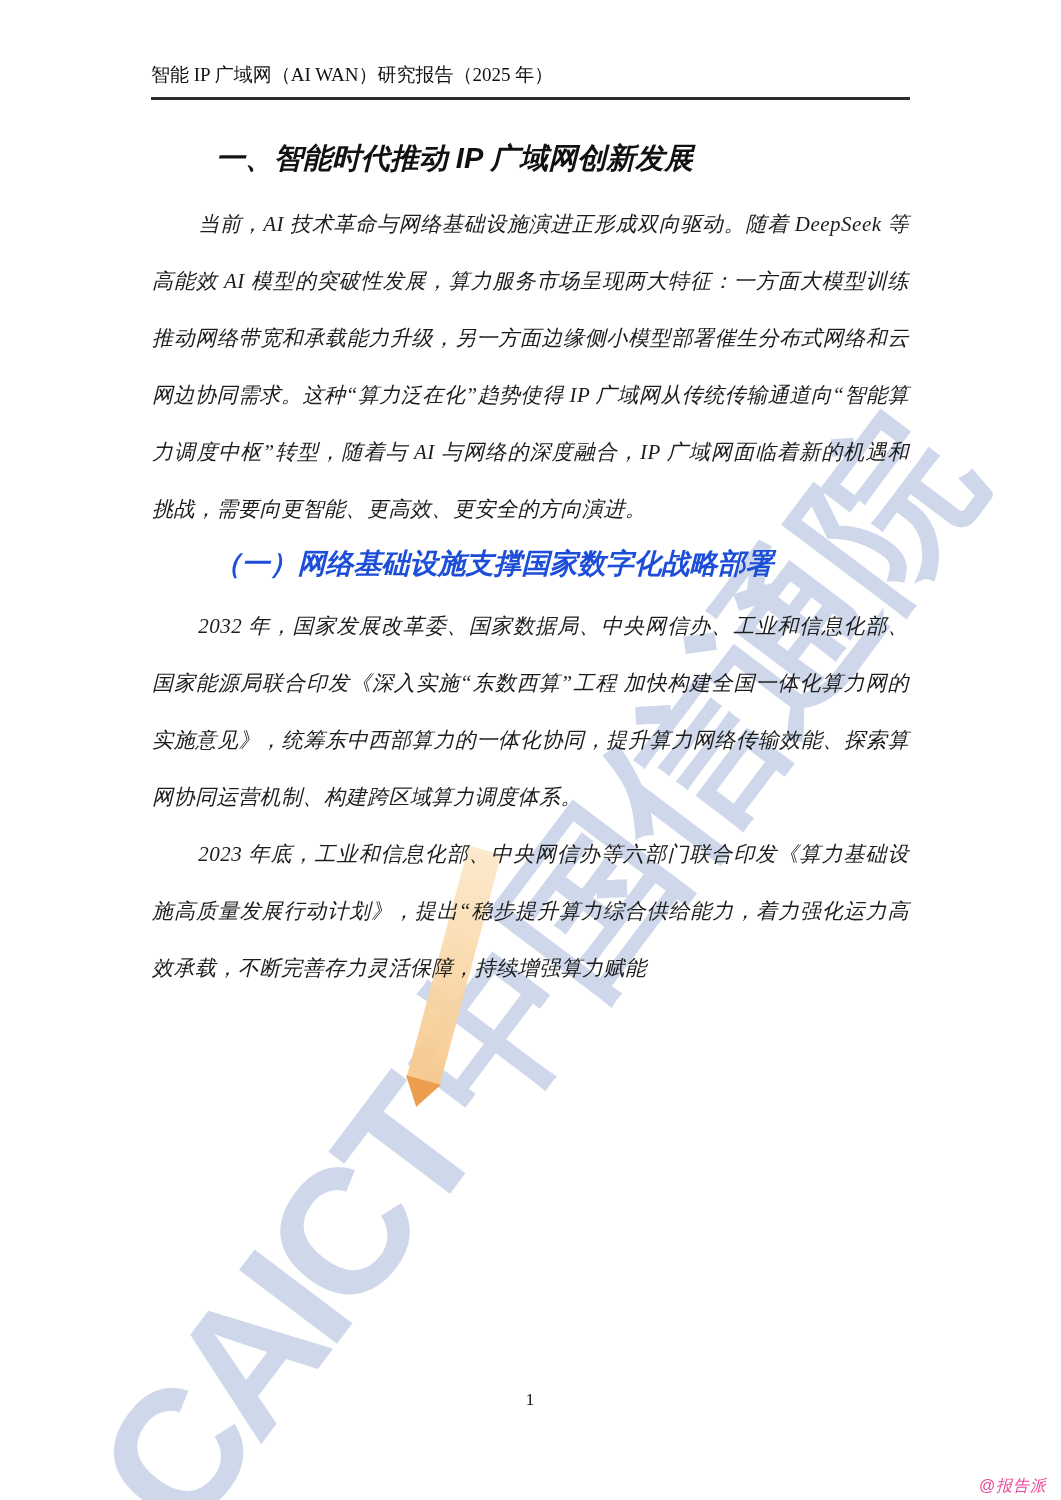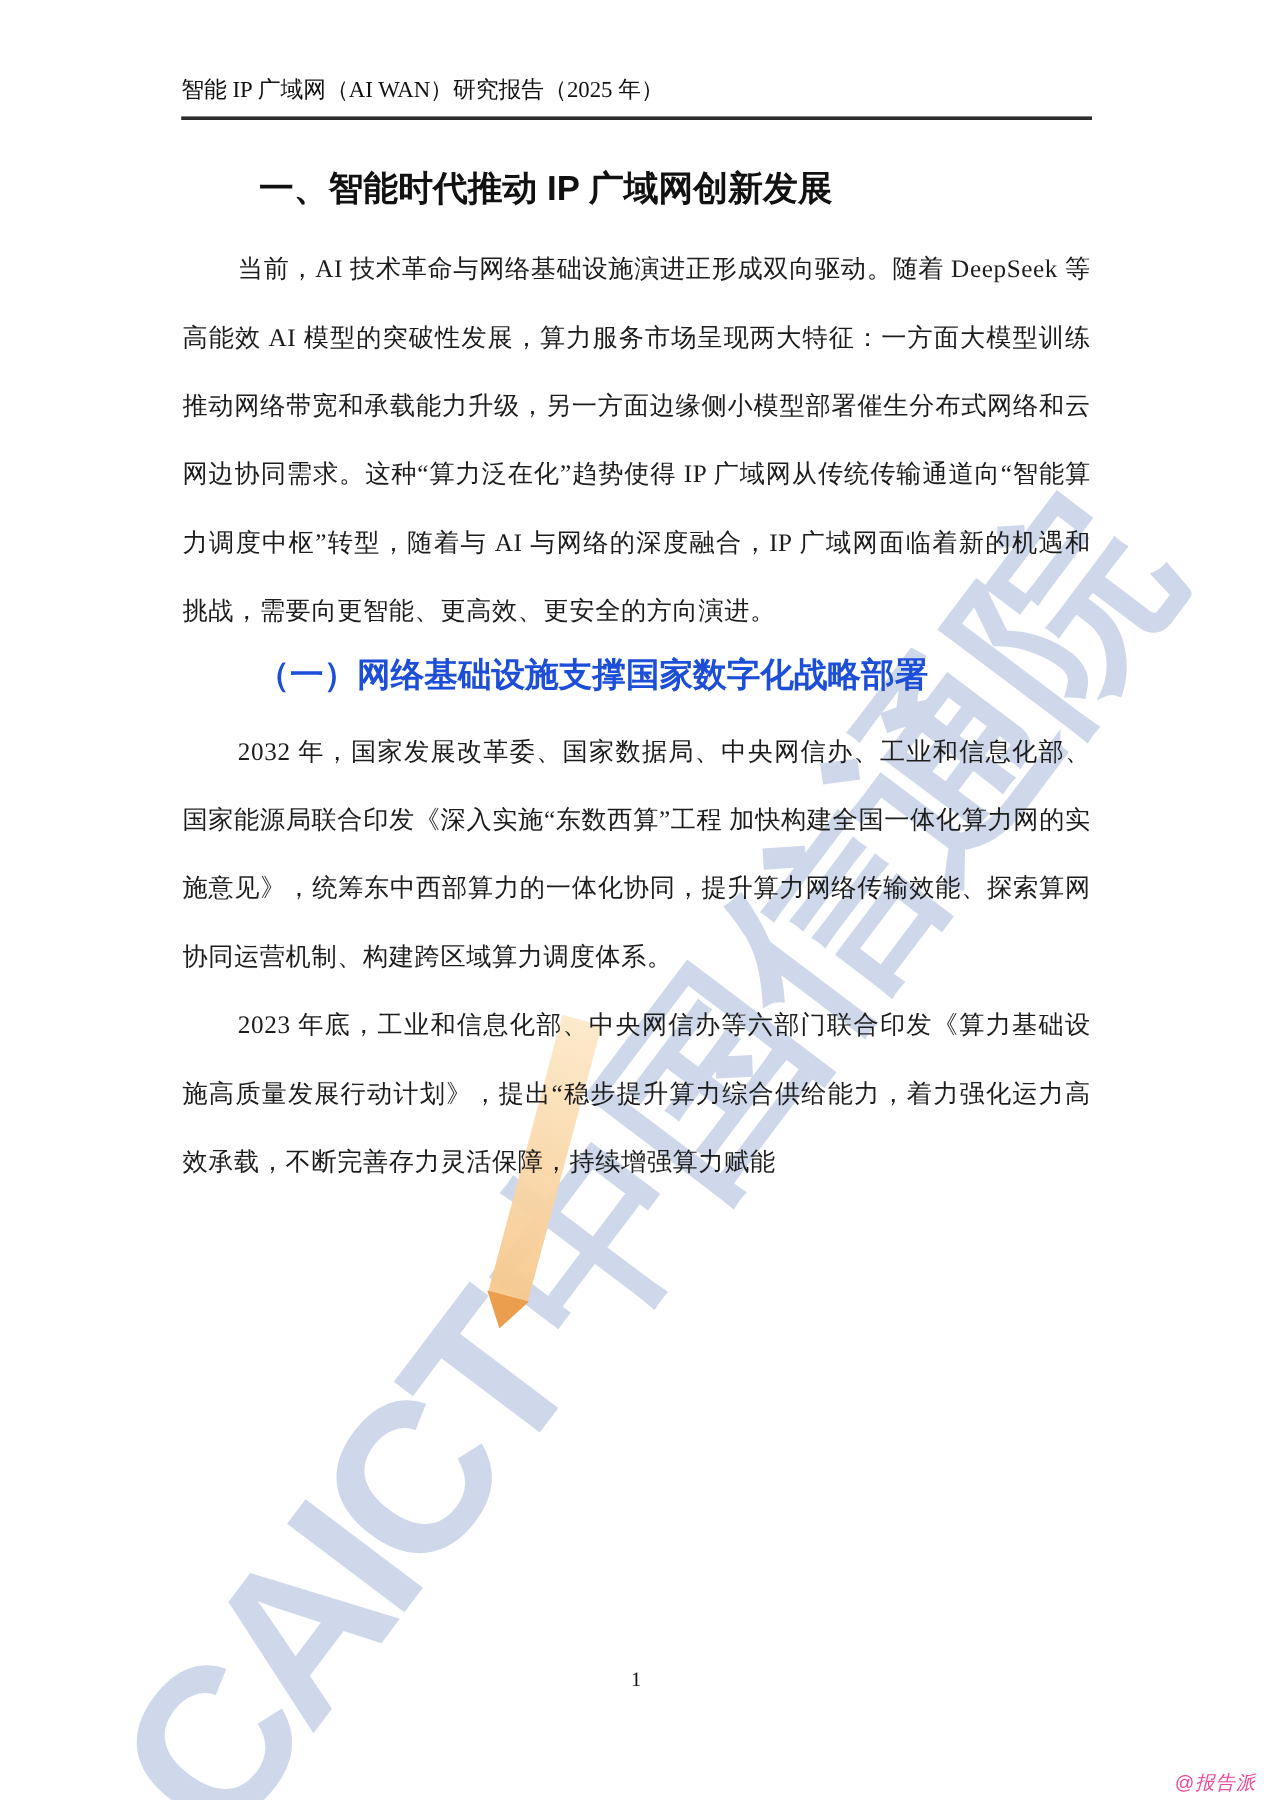--- a/index.html
+++ b/index.html
@@ -44,21 +44,21 @@
     color:#111;
   }
   .header-rule{
     position:absolute;z-index:1;
     left:151px;top:97px;width:759px;height:3px;
     background:#2e2e2e;
   }
   
   .content{
     position:absolute;z-index:1;
-    left:152px;top:128px;width:757px;
+    left:152px;top:128px;width:757px;font-style:italic;
   }
   .content h1{
     margin:0;padding:8px 0 16px 0;
     font-family:"Liberation Sans","DejaVu Sans",sans-serif;
     font-weight:700;
     font-size:29px;line-height:44px;
     text-indent:2.2em;
     color:#111;
   }
   .content h2{

